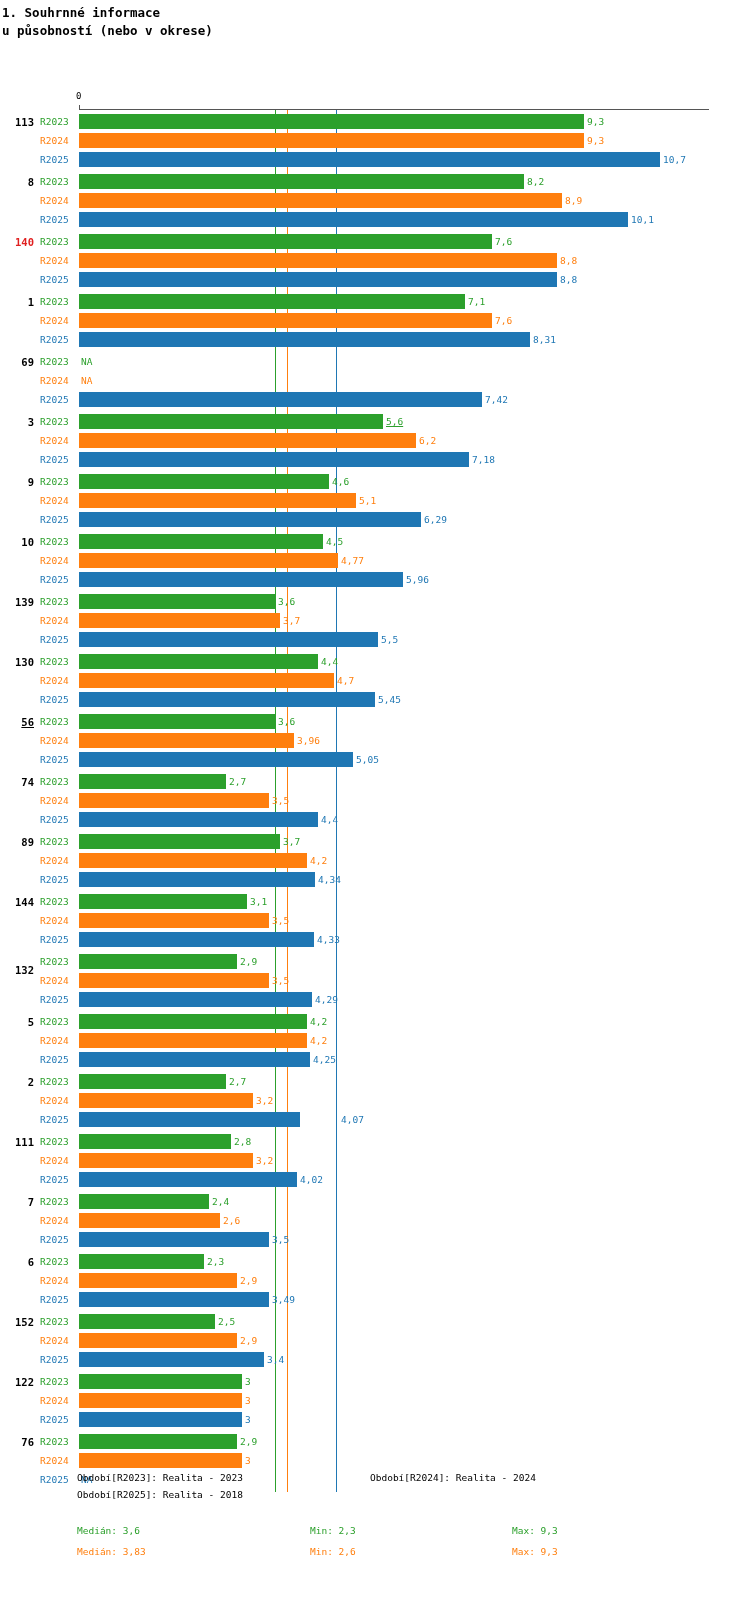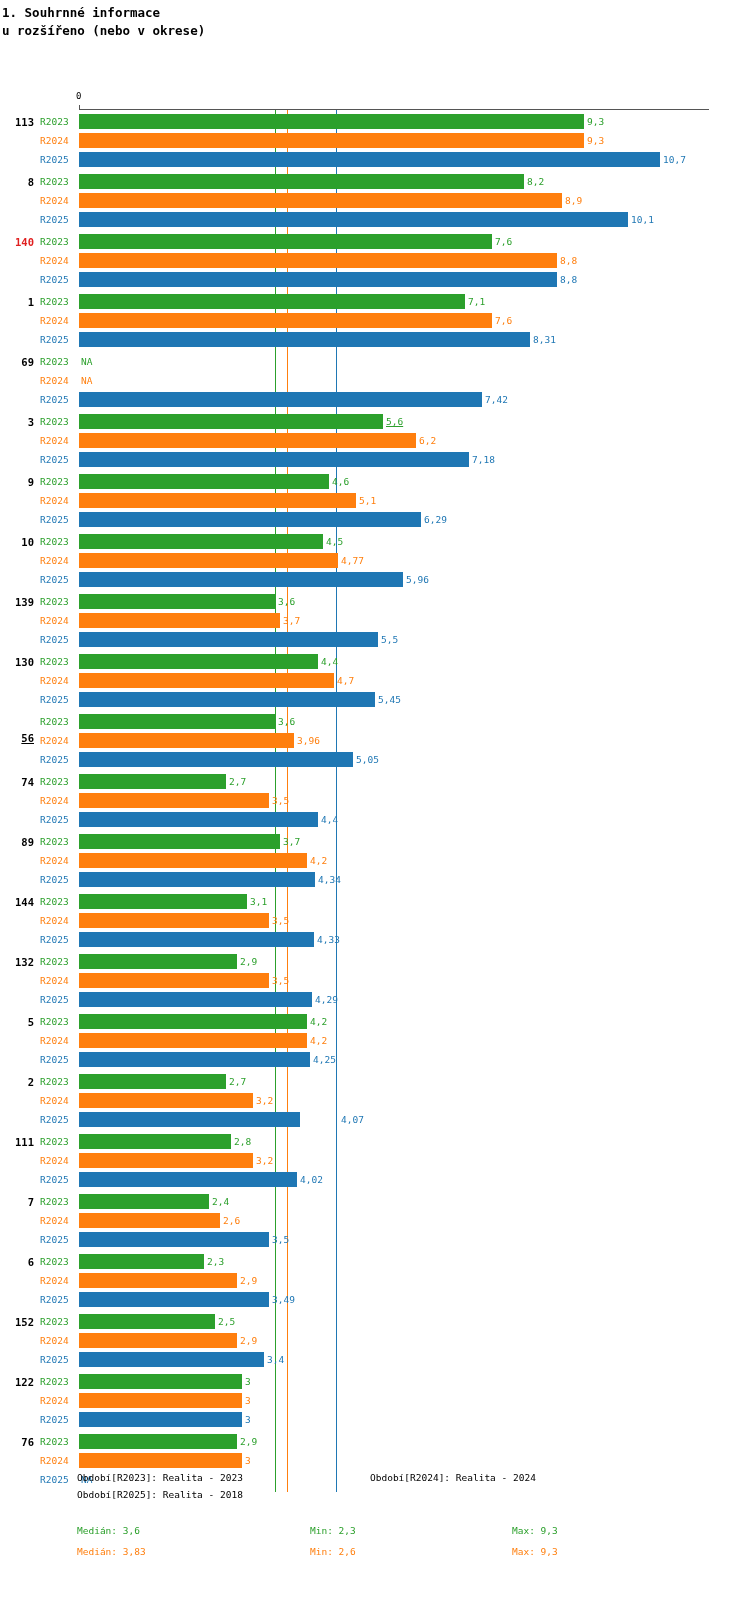--- a/index.html
+++ b/index.html
@@ -120,21 +120,21 @@
   .st-2 { position: absolute; left: 310px; white-space: nowrap; }
   .st-3 { position: absolute; left: 512px; white-space: nowrap; }
 </style>
 </head>
 <body>
 
 <div id="page">
 
   <div class="hdr">
     <div class="hdr-line">1. Souhrnné informace</div>
-    <div class="hdr-line">u rozšířeno (nebo v okrese)</div>
+    <div class="hdr-line">u působností (nebo v okrese)</div>
   </div>
 
   <div id="plot">
       <div class="axis-top" style="left: 79px; top: 19px; width: 630px;"></div>
       <div class="axis-tick" style="left: 79px; top: 15px;"></div>
       <div class="axis-zero-label" style="left: 76px; top: 1px;">0</div>
       <div class="vline" style="left: 275px; top: 20px; height: 1382px; background: rgb(44, 160, 44);"></div>
       <div class="vline" style="left: 287px; top: 20px; height: 1382px; background: rgb(255, 127, 14);"></div>
       <div class="vline" style="left: 336px; top: 20px; height: 1382px; background: rgb(31, 119, 180);"></div>
       <div class="group" style="top: 22px; height: 60px;">
@@ -309,21 +309,21 @@
           <div class="bar" style="width: 255px; background: rgb(255, 127, 14);"></div>
           <div class="bar-val" style="left: 337px; color: rgb(255, 127, 14);">4,7</div>
         </div>
         <div class="row" style="top: 38px;">
           <div class="row-label" style="color: rgb(31, 119, 180);">R2025</div>
           <div class="bar" style="width: 296px; background: rgb(31, 119, 180);"></div>
           <div class="bar-val" style="left: 378px; color: rgb(31, 119, 180);">5,45</div>
         </div>
       </div>
       <div class="group" style="top: 622px; height: 60px;">
-        <div class="grp-label" style="top: 20px; text-decoration: underline;">56</div>
+        <div class="grp-label" style="top: 4px; text-decoration: underline;">56</div>
         <div class="row" style="top: 0px;">
           <div class="row-label" style="color: rgb(44, 160, 44);">R2023</div>
           <div class="bar" style="width: 196px; background: rgb(44, 160, 44);"></div>
           <div class="bar-val" style="left: 278px; color: rgb(44, 160, 44);">3,6</div>
         </div>
         <div class="row" style="top: 19px;">
           <div class="row-label" style="color: rgb(255, 127, 14);">R2024</div>
           <div class="bar" style="width: 215px; background: rgb(255, 127, 14);"></div>
           <div class="bar-val" style="left: 297px; color: rgb(255, 127, 14);">3,96</div>
         </div>
@@ -381,21 +381,21 @@
           <div class="bar" style="width: 190px; background: rgb(255, 127, 14);"></div>
           <div class="bar-val" style="left: 272px; color: rgb(255, 127, 14);">3,5</div>
         </div>
         <div class="row" style="top: 38px;">
           <div class="row-label" style="color: rgb(31, 119, 180);">R2025</div>
           <div class="bar" style="width: 235px; background: rgb(31, 119, 180);"></div>
           <div class="bar-val" style="left: 317px; color: rgb(31, 119, 180);">4,33</div>
         </div>
       </div>
       <div class="group" style="top: 862px; height: 60px;">
-        <div class="grp-label" style="top: 4px;">132</div>
+        <div class="grp-label" style="top: 12px;">132</div>
         <div class="row" style="top: 0px;">
           <div class="row-label" style="color: rgb(44, 160, 44);">R2023</div>
           <div class="bar" style="width: 158px; background: rgb(44, 160, 44);"></div>
           <div class="bar-val" style="left: 240px; color: rgb(44, 160, 44);">2,9</div>
         </div>
         <div class="row" style="top: 19px;">
           <div class="row-label" style="color: rgb(255, 127, 14);">R2024</div>
           <div class="bar" style="width: 190px; background: rgb(255, 127, 14);"></div>
           <div class="bar-val" style="left: 272px; color: rgb(255, 127, 14);">3,5</div>
         </div>

